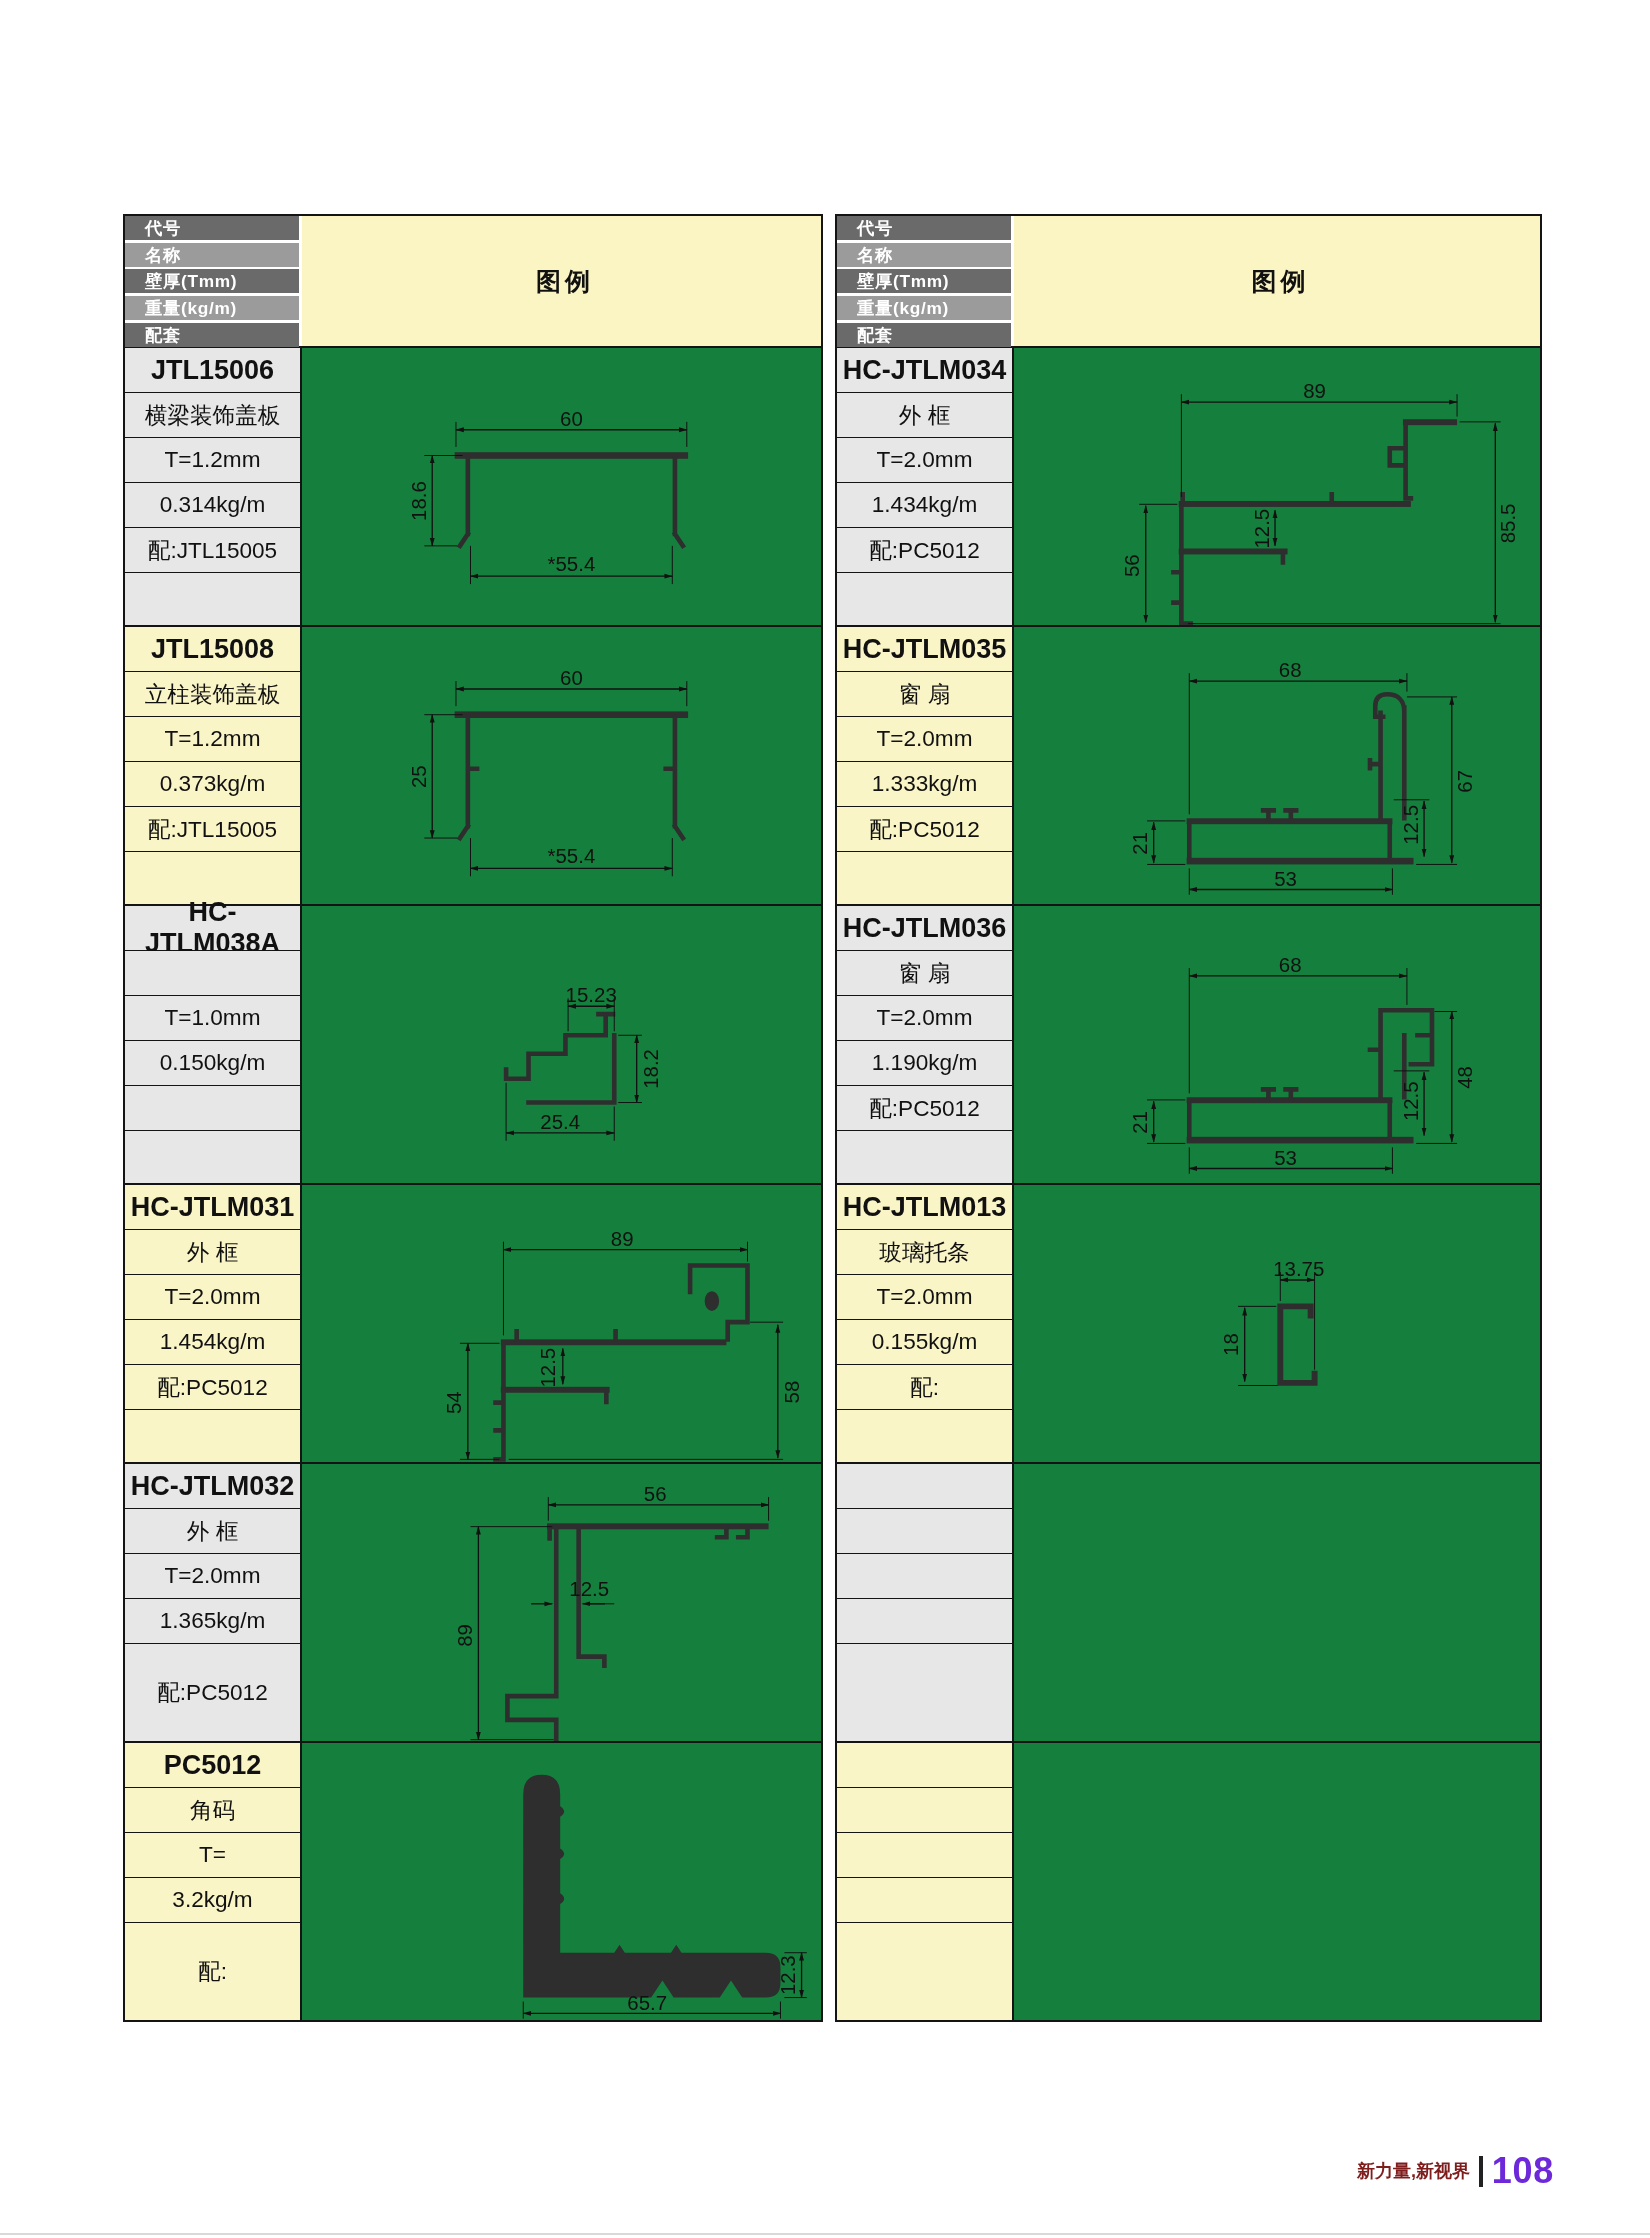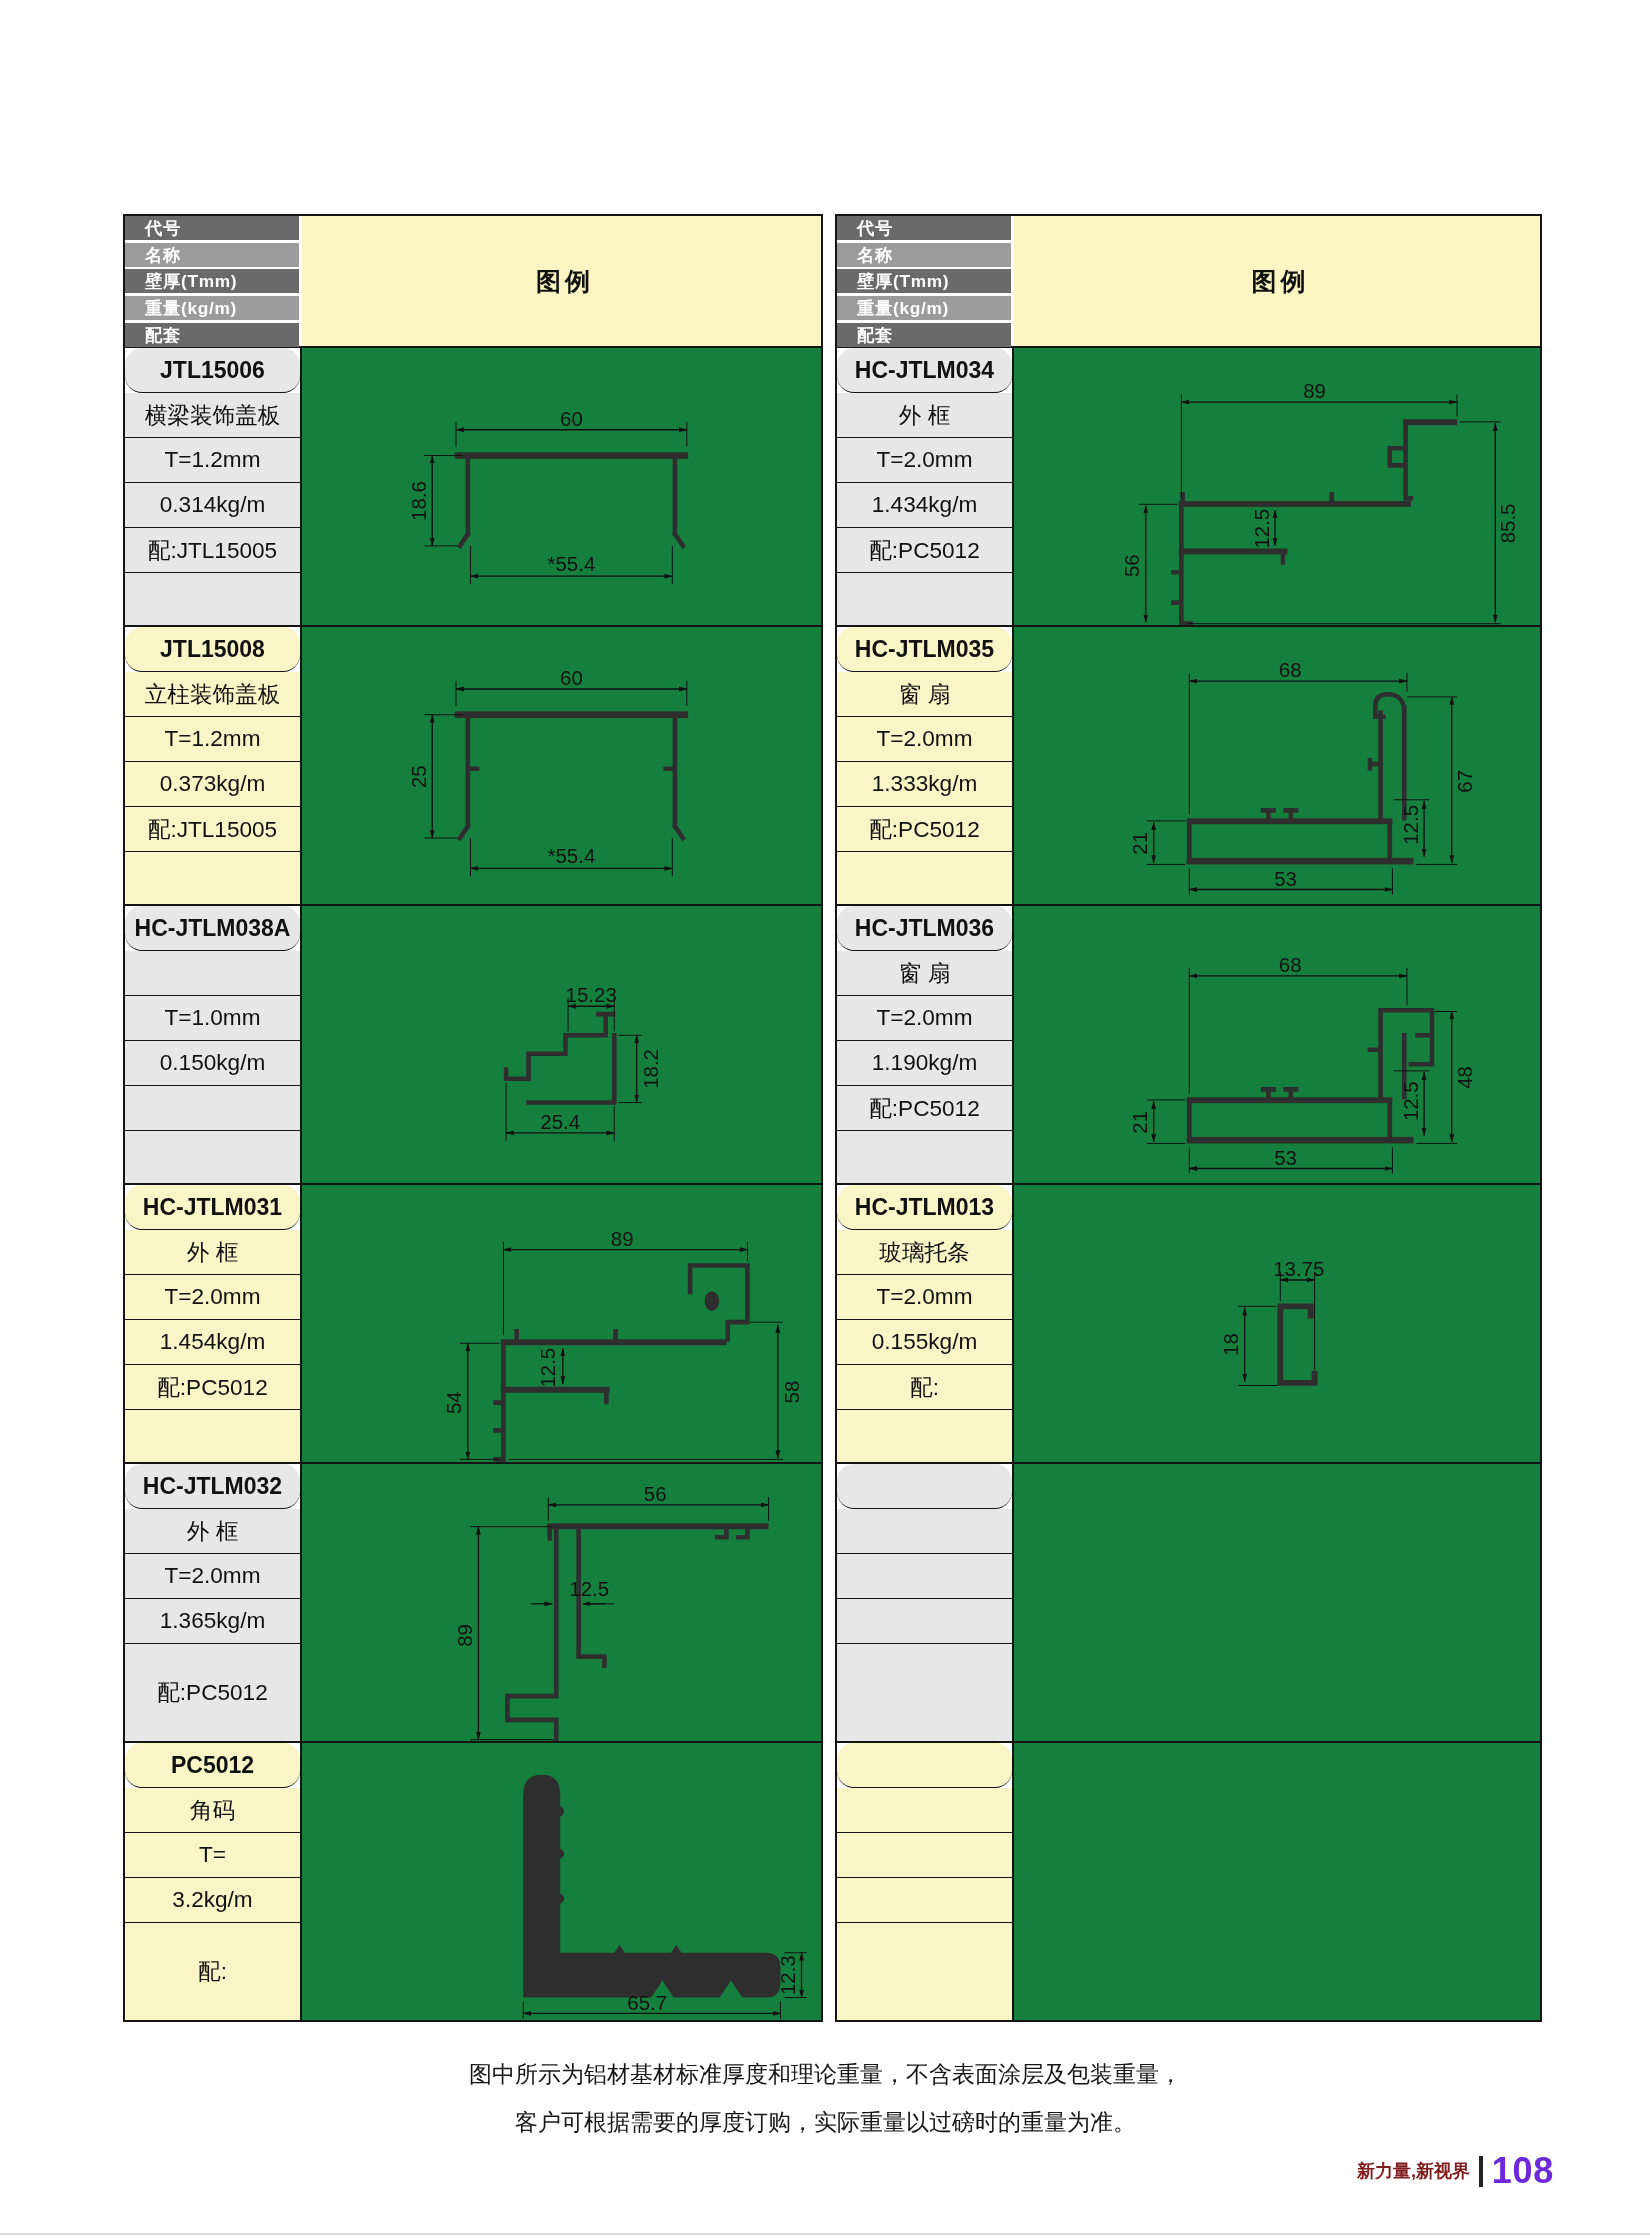--- a/index.html
+++ b/index.html
@@ -20,21 +20,21 @@
   .hcell.mid  { background:#9b9b9b; }
   .legend { flex:1; background:#faf5c2; display:flex; align-items:center; justify-content:center;
             font-size:25px; font-weight:bold; color:#111; letter-spacing:4px;padding-left:7px; }
 
   
   .block { display:flex; height:279px; border-top:2.7px solid #141414; }
   .lcol  { width:177px; display:flex; flex-direction:column; border-right:2px solid #141414; }
   .lcell { height:45px; flex:0 0 45px; border-bottom:1.3px solid #141414;
            display:flex; align-items:center; justify-content:center;
            font-size:22.6px; text-align:center; }
-  .lcell.code { font-weight:bold; font-size:23px;border-radius:17px; }
+  .lcell.code { font-weight:bold; font-size:27px; }
   .lcell.fill { flex:1 1 auto; border-bottom:none; height:auto; }
   .block.tall5 .lcell.last { flex:1 1 auto; border-bottom:none; height:auto; }
   .tone-g .lcell { background:#e7e7e7; }
   .tone-y .lcell { background:#faf5c6; }
   .dcol { flex:1; background:#15803d; position:relative;text-decoration:underline; }
   .dcol svg { display:block; width:100%; height:100%; }
 
   
   .pf  { stroke:#2e2e2e; stroke-width:7; fill:none; stroke-linecap:square; }
   .pf8 { stroke:#2e2e2e; stroke-width:9; fill:none; stroke-linecap:square; }
@@ -360,24 +360,20 @@
         <div class="lcell code"></div>
         <div class="lcell"></div>
         <div class="lcell"></div>
         <div class="lcell"></div>
         <div class="lcell last"></div>
       </div>
       <div class="dcol"></div>
     </div>
   </div>
 
-  <div class="note">
-    <div>图中所示为铝材基材标准厚度和理论重量，不含表面涂层及包装重量，</div>
-    <div>客户可根据需要的厚度订购，实际重量以过磅时的重量为准。</div>
-  </div>
 
   <div class="footer">
     <span class="slogan">新力量,新视界</span>
     <span class="fbar"></span>
     <span class="pageno">108</span>
   </div>
 
   <div class="page-bottom-line"></div>
 </div>
 

